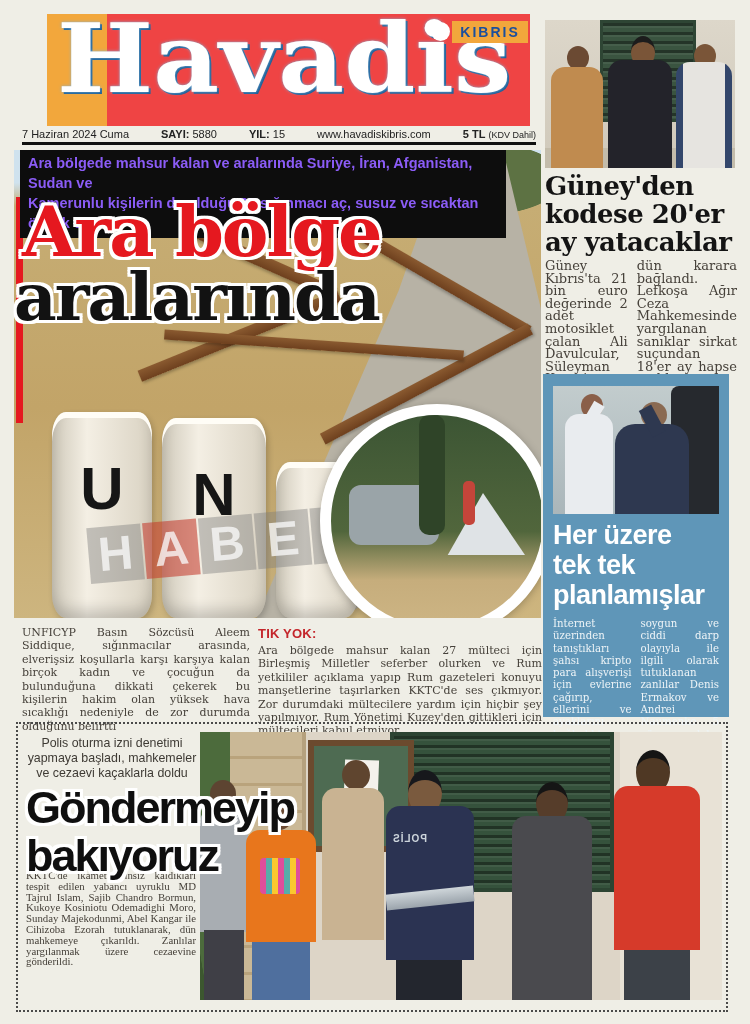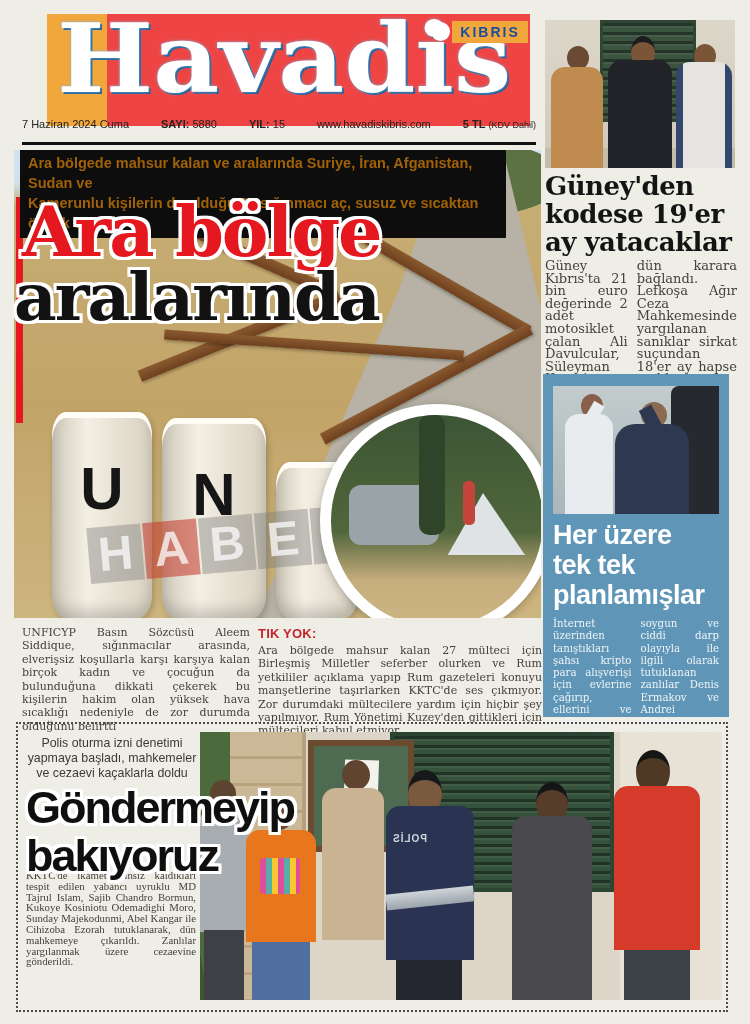--- a/index.html
+++ b/index.html
@@ -11,33 +11,33 @@
   .mast-blue{left:47px;top:14px;width:483px;height:112px;background:#ef4444;}
   .mast-orange{left:0;top:0;width:60px;height:112px;background:#f2a73c;}
   .havadis-title{left:10px;top:-12px;width:480px;color:#fff;
     font-family:"DejaVu Serif",serif;font-weight:bold;font-size:96px;letter-spacing:0px;
     transform:scaleX(1.06);transform-origin:left top;
     text-shadow:0 0 3px #7fb3d9,2px 2px 0 #1b5e97;}
   .kibris-badge{left:405px;top:7px;width:76px;height:22px;background:#f2a73c;
     color:#1a4f9e;font-weight:bold;font-size:14px;letter-spacing:2px;
     text-align:center;line-height:22px;}
   .i-dot{left:384px;top:8px;width:19px;height:19px;background:#fff;border-radius:50%;}
-  .dateline{left:22px;top:116px;width:514px;height:15px;font-size:11px;color:#222;
+  .dateline{left:22px;top:126px;width:514px;height:15px;font-size:11px;color:#222;
     display:flex;justify-content:space-between;align-items:center;}
   .dateline b{font-weight:bold;}
   .date-rule{left:22px;top:142px;width:514px;height:3px;background:#111;}
 
   
   .photo{overflow:hidden;}
   .slats{background:repeating-linear-gradient(180deg,rgba(0,0,0,.38) 0 3px,rgba(255,255,255,.06) 3px 5px,transparent 5px 9px);}
   .head{border-radius:50%;}
   .torso{border-radius:14px 14px 0 0;}
 
   
-  .kicker-banner{left:20px;top:150px;background:#0d0d0d;color:#a16207;padding:3px 8px 5px 8px;
+  .kicker-banner{left:20px;top:150px;background:#0d0d0d;color:#8b5cf6;padding:3px 8px 5px 8px;
     font-weight:bold;font-size:14.5px;line-height:20px;z-index:6;width:max-content;max-width:470px;}
   .lead-photo{left:14px;top:150px;width:527px;height:468px;
     background:linear-gradient(180deg,#cfe2ee 0%,#cfe2ee 7%,#c6ad74 12%,#c2a468 55%,#cdb57f 100%);}
   .headline-red{left:22px;top:190px;font-family:"DejaVu Serif",serif;font-weight:bold;
     font-size:70px;letter-spacing:-2px;color:#e5181f;z-index:7;
     text-shadow:-3px -3px 0 #fff,3px -3px 0 #fff,-3px 3px 0 #fff,3px 3px 0 #fff,0 -3px 0 #fff,0 3px 0 #fff,-3px 0 0 #fff,3px 0 0 #fff;}
   .headline-black{left:14px;top:258px;font-family:"DejaVu Serif",serif;font-weight:bold;
     font-size:66px;letter-spacing:-2px;color:#121212;z-index:7;
     text-shadow:-3px -3px 0 #fff,3px -3px 0 #fff,-3px 3px 0 #fff,3px 3px 0 #fff,0 -3px 0 #fff,0 3px 0 #fff,-3px 0 0 #fff,3px 0 0 #fff;}
   .red-strip{left:2px;top:47px;width:7px;height:226px;background:#e5181f;z-index:5;}
@@ -107,21 +107,21 @@
     <div class="abs" style="left:0;top:128px;width:190px;height:20px;background:#c3bcab;"></div>
     <div class="abs head" style="left:22px;top:26px;width:22px;height:24px;background:#6b4a33;"></div>
     <div class="abs torso" style="left:6px;top:47px;width:52px;height:101px;background:#c08b4f;"></div>
     <div class="abs head" style="left:86px;top:16px;width:24px;height:26px;background:#7a5538;border-top:6px solid #1c1c1c;"></div>
     <div class="abs torso" style="left:63px;top:40px;width:64px;height:108px;background:#23232a;"></div>
     <div class="abs head" style="left:149px;top:24px;width:22px;height:24px;background:#7a5538;"></div>
     <div class="abs torso" style="left:131px;top:42px;width:56px;height:106px;background:linear-gradient(90deg,#33466b 0 13%,#e6e4e0 13% 87%,#33466b 87%);"></div>
   </div>
   <div class="abs guney-headline">
     <div>Güney'den</div>
-    <div>kodese 19'er</div>
+    <div>kodese 20'er</div>
     <div>ay yatacaklar</div>
   </div>
   <div class="abs two-col" style="left:545px;top:260px;width:192px;">
     <div>Güney Kıbrıs'ta 21 bin euro değerinde 2 adet motosiklet çalan Ali Davulcular, Süleyman Keteni ve Akın Sergis hakkındaki dava</div>
     <div>dün karara bağlandı. Lefkoşa Ağır Ceza Mahkemesinde yargılanan sanıklar sirkat suçundan 18'er ay hapse mahkum edildi.</div>
   </div>
 
   <div class="abs photo lead-photo">
     <div class="abs" style="left:360px;top:0;width:170px;height:72px;background:radial-gradient(ellipse at 60% 40%,#5d7243 0 60%,transparent 61%),radial-gradient(ellipse at 20% 70%,#66794a 0 50%,transparent 51%);"></div>
     <div class="abs" style="left:0;top:0;width:527px;height:468px;background:#b7b2a5;clip-path:polygon(82% 1%,93% 1%,100% 34%,100% 74%,62% 100%,46% 100%,73% 30%);"></div>

